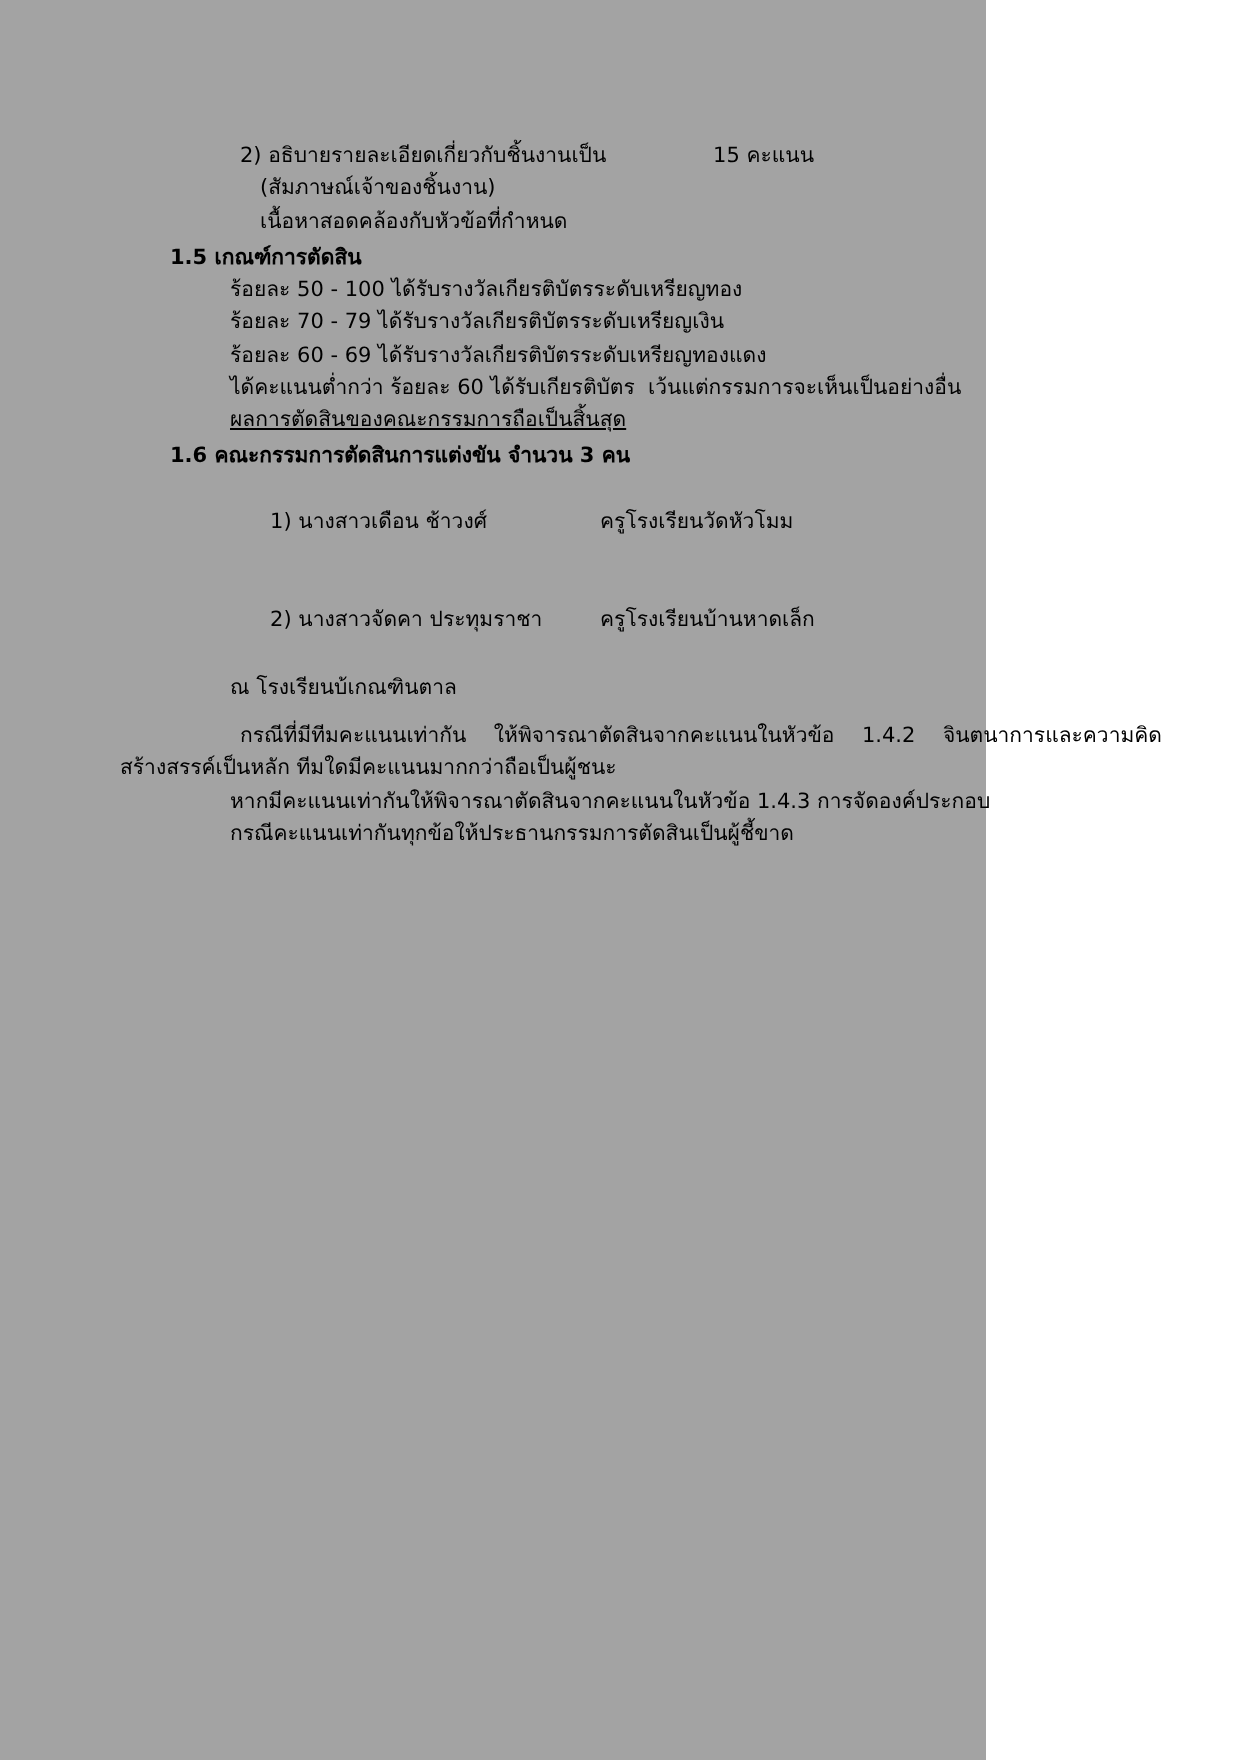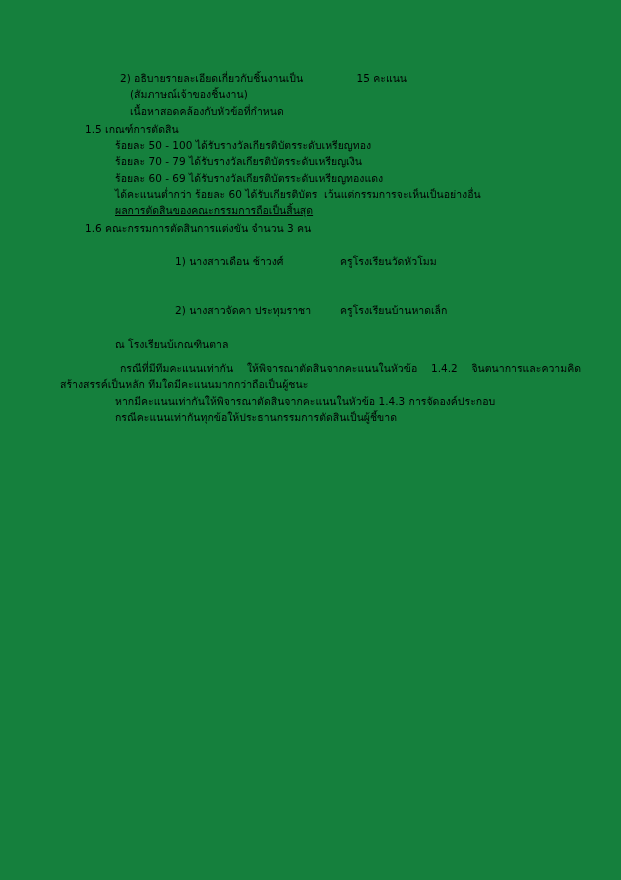--- a/index.html
+++ b/index.html
@@ -10,51 +10,50 @@
   body {
     width: 621px;
     height: 880px;
     font-family: "DejaVu Sans", "Liberation Sans", sans-serif;
     color: #000000;
     position: relative;
     overflow: hidden;
   }
   .page {
     position: relative;
-    width: 621px;
+    width: 493px;
     height: 880px;
-    background: #15803d;
+    background: #a3a3a3;
     padding: 4px;
     box-sizing: border-box;
   }
   .doc {
     position: absolute;
     left: 0;
     top: 70px;
     width: 621px;
     font-size: 10.5px;
     line-height: 1.55;
   }
   .line {
     white-space: pre;
     display: block;
   }
-  .i-85  { padding-left: 85px; }
+  .i-85  { padding-left: 85px; font-weight: bold; }
   .i-115 { padding-left: 115px; }
   .i-120 { padding-left: 120px; }
   .i-130 { padding-left: 130px; }
 
   .two-col {
     display: block;
     white-space: pre;
   }
   .col-a {
     display: inline-block;
     width: 165px;
-    margin-left: 40px;
   }
   .underline {
     text-decoration: underline;
   }
   .gap-sm { height: 2px; }
   .gap-md { height: 7px; }
   .just {
     padding-left: 60px;
     padding-right: 40px;
     text-align: justify;

